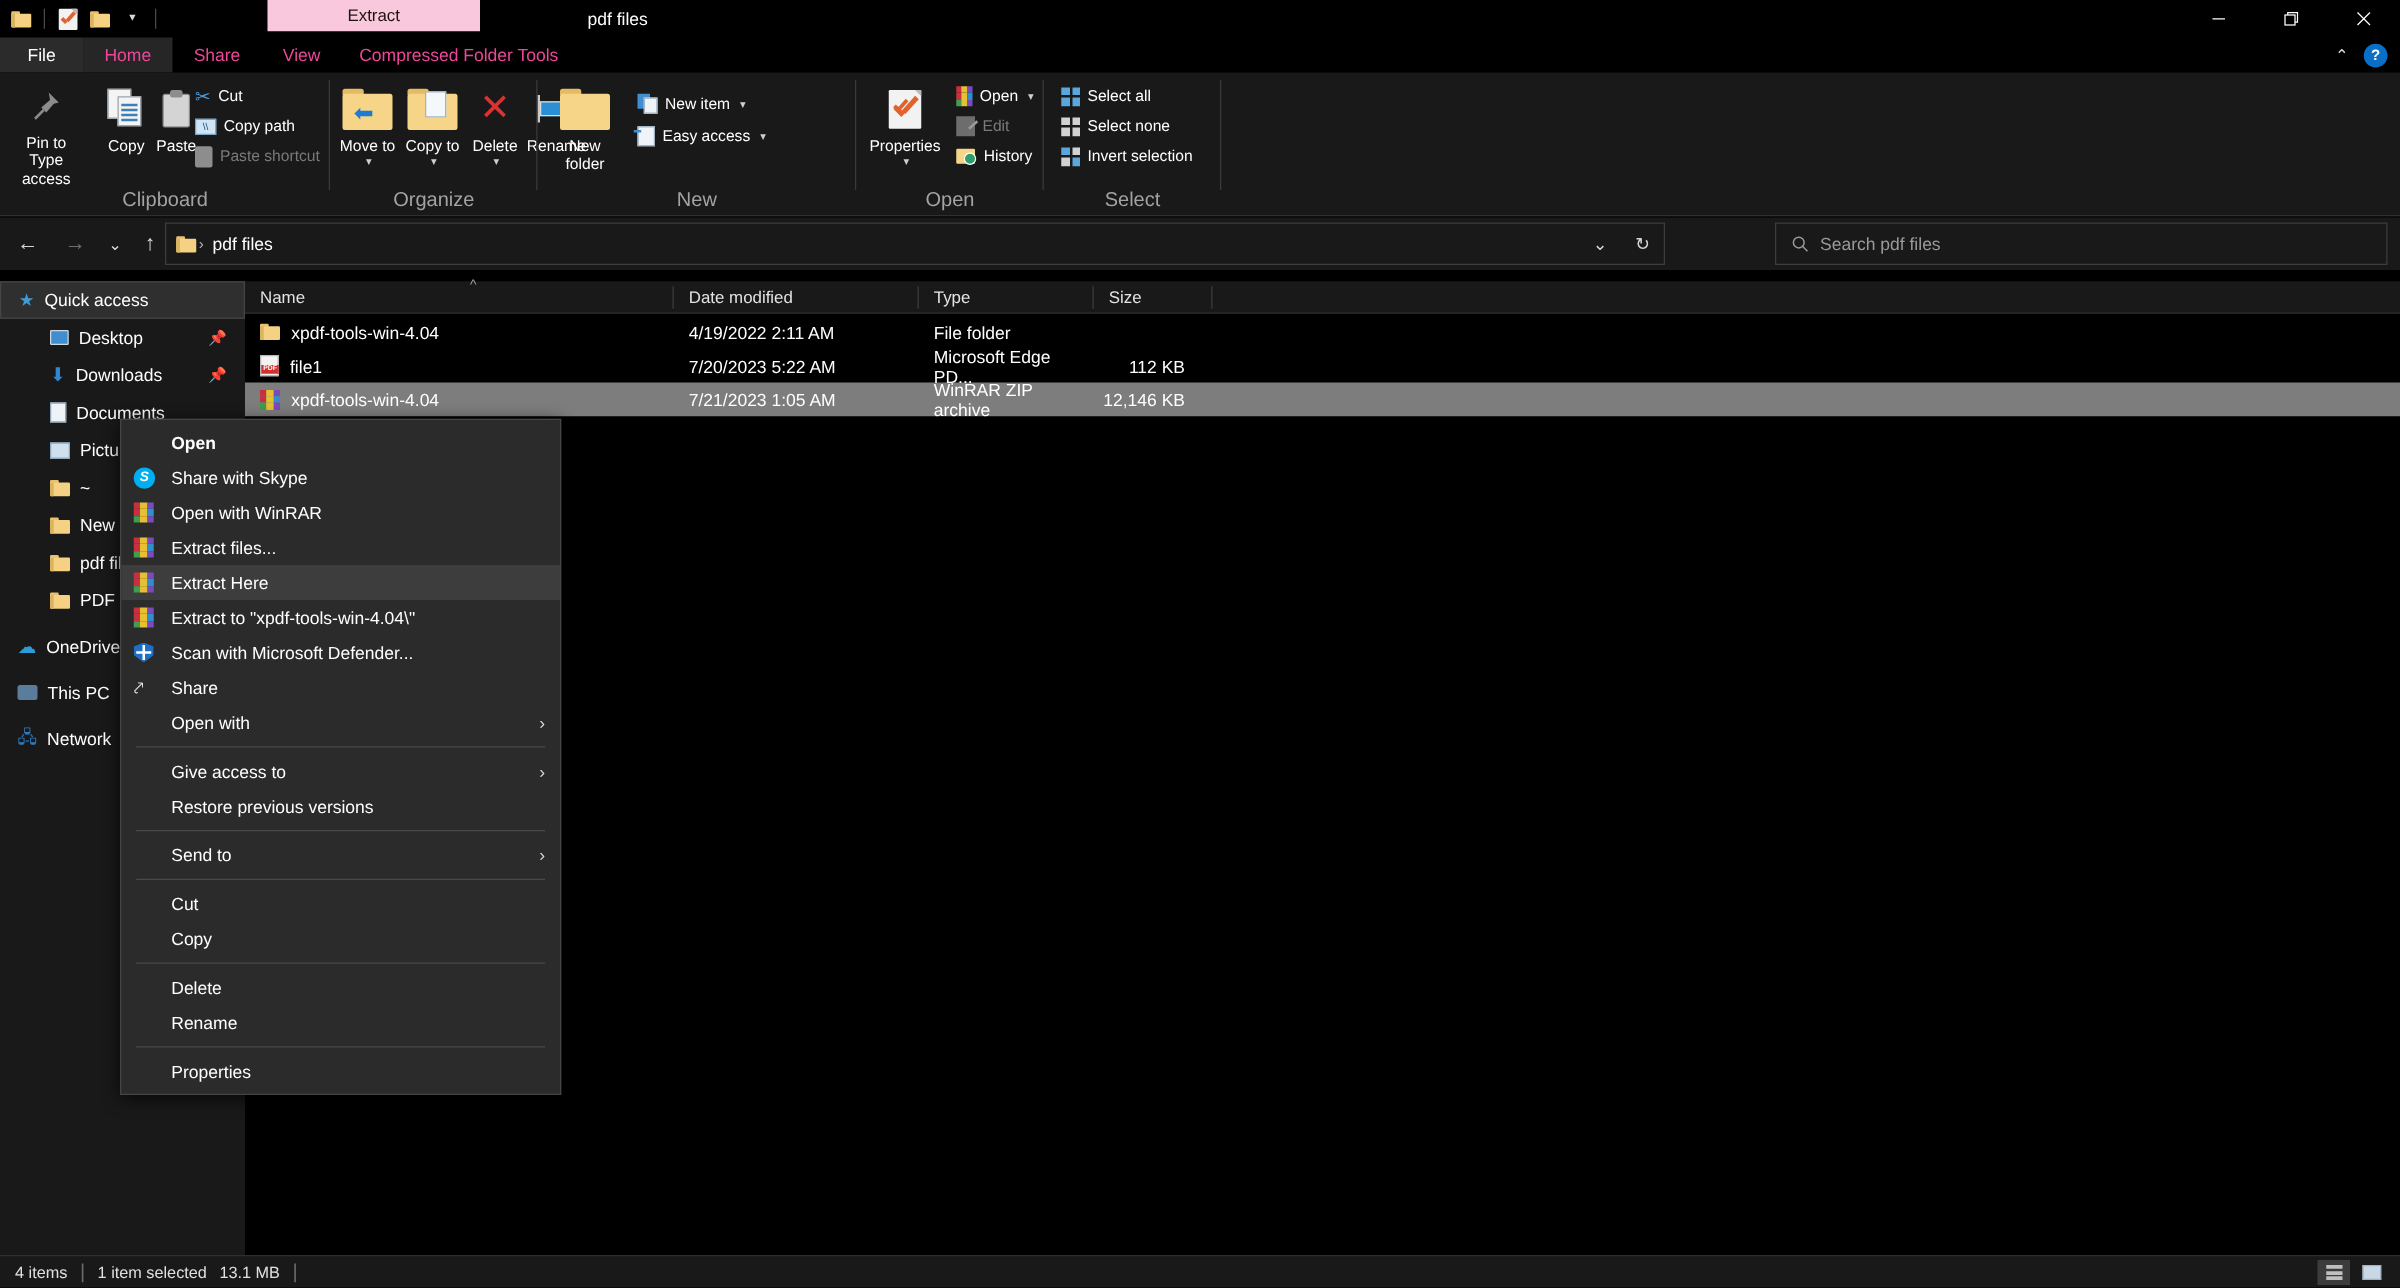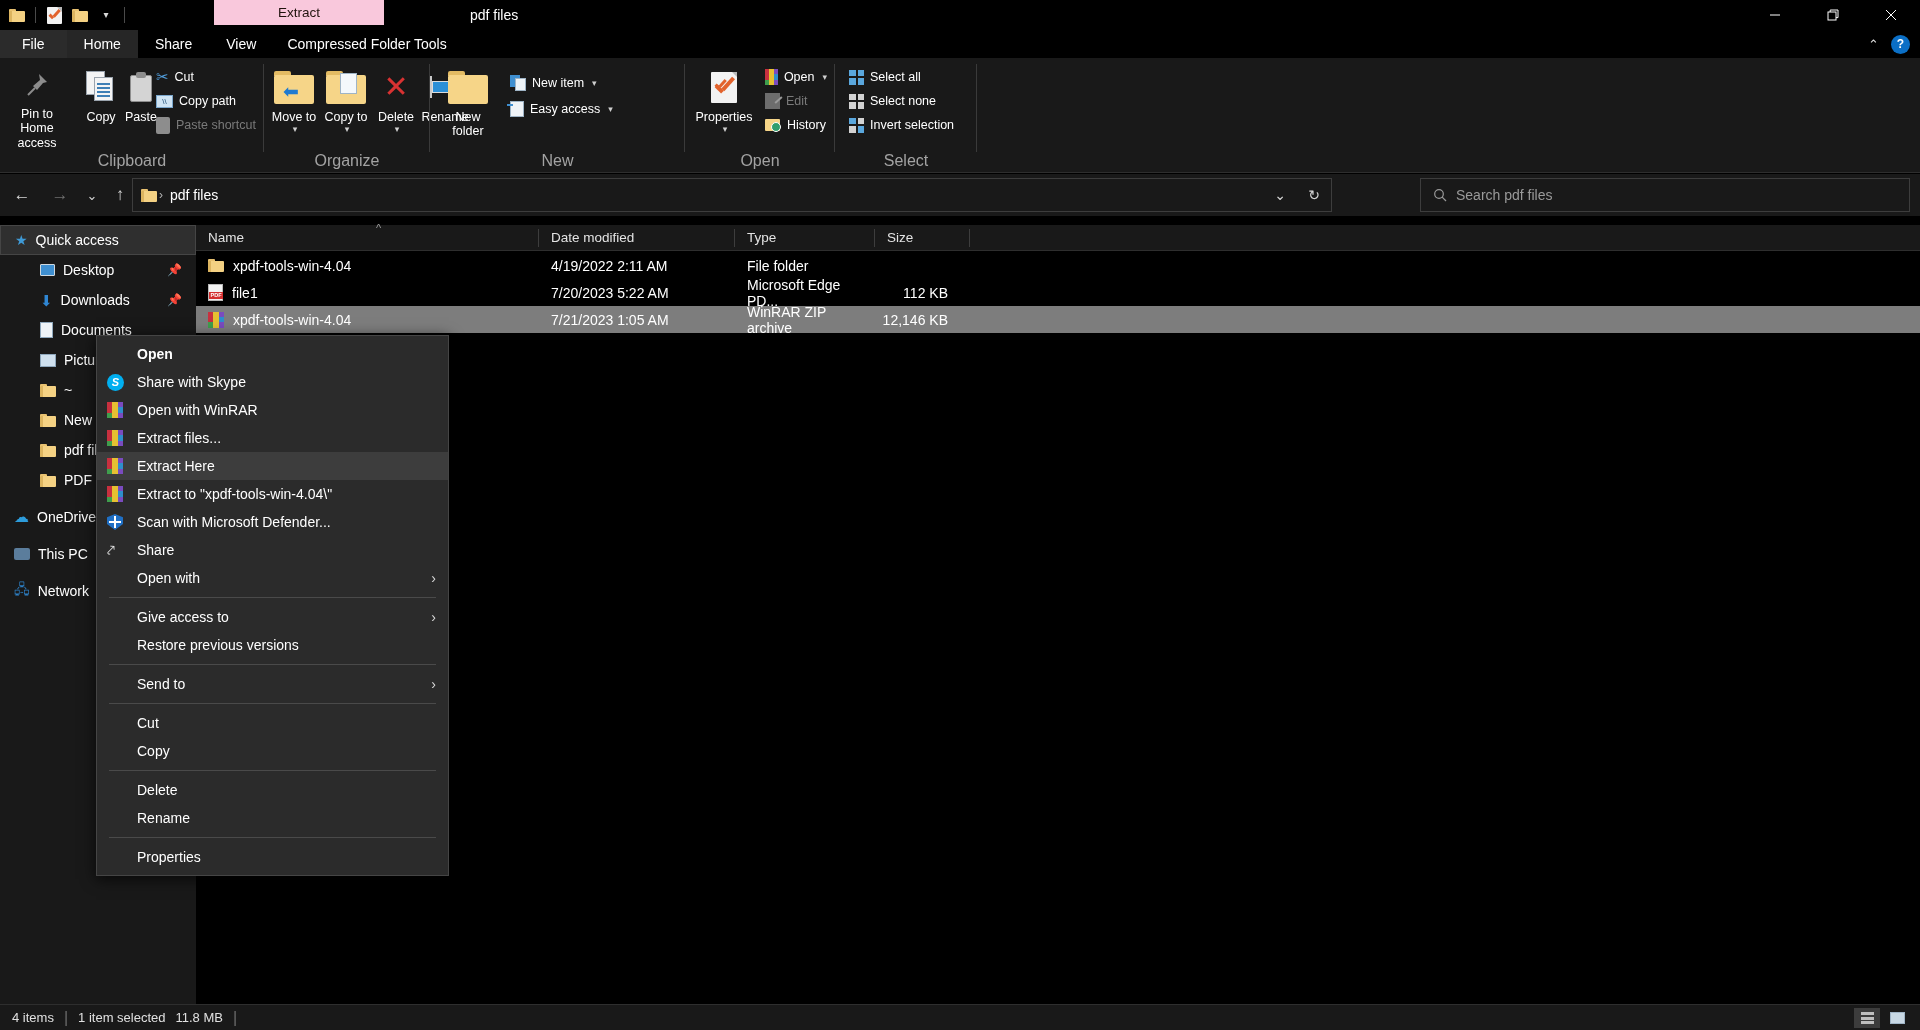--- a/index.html
+++ b/index.html
@@ -54,21 +54,21 @@
   .wc { width: 58px; height: 30px; display: flex; align-items: center; justify-content: center;
         color: #ffffff; }
   .wc svg { display: block; }
 
   
   #tabstrip {
     position: absolute; left: 0; top: 30px; width: 1920px; height: 28px;
     background: #000000; display: flex; align-items: stretch;
   }
   .rtab { height: 28px; padding: 0 17px; display: flex; align-items: center;
-          font-size: 14px; color: #ffffff; }
+          font-size: 14px; color: #ec4899; }
   .rtab.file { background: #2b2b2b; color: #ffffff; padding: 0 22px; }
   .rtab.active { background: #262626; }
   .rtab.contextual { padding: 0 14px; }
   #ribbon-right { position: absolute; right: 10px; top: 30px; height: 28px;
                   display: flex; align-items: center; gap: 12px; }
   .chev-up { color: #d9d9d9; font-size: 13px; }
   .help-btn { width: 19px; height: 19px; border-radius: 50%; background: #0b6fc6;
               color: #ffffff; font-size: 12px; display: flex; align-items: center;
               justify-content: center; font-weight: bold; }
 
@@ -306,21 +306,21 @@
 <div id="ribbon">
 
   <div class="rgroup" style="left:0; width:264px;">
     <div class="bigbtn" style="left:6px;">
       <span class="bi">
         <svg width="26" height="28" viewBox="0 0 26 28">
           <path d="M15 3 L23 11 L19 12 L13 19 L9 15 L16 9 Z" fill="#8c8c8c"></path>
           <line x1="11" y1="17" x2="4" y2="24" stroke="#8c8c8c" stroke-width="2"></line>
         </svg>
       </span>
-      <span>Pin to Home access</span>
+      <span>Pin to Type access</span>
     </div>
     <div class="bigbtn" style="left:70px;">
       <span class="bi">
         <span class="copy-ic">
             <i class="p1"></i>
             <i class="p2"></i>
           <i class="ln" style="top:12px"></i>
             <i class="ln" style="top:16px"></i>
           <i class="ln" style="top:20px"></i>
             <i class="ln" style="top:24px"></i>
@@ -820,21 +820,21 @@
   <div class="mi">
     <span class="micon"></span>
     <span class="mlabel">Properties</span>
   </div>
 </div>
 
 <div id="statusbar">
   <span class="st" style="margin-left:12px;">4 items</span>
   <span class="st-sep">|</span>
   <span class="st">1 item selected</span>
-  <span class="st" style="margin-left:10px;">11.8 MB</span>
+  <span class="st" style="margin-left:10px;">13.1 MB</span>
   <span class="st-sep">|</span>
 
   <div id="viewbtns">
     <div class="vbtn on">
       <span class="det-ic">
           <i></i>
           <i></i>
           <i></i>
         </span>
     </div>

